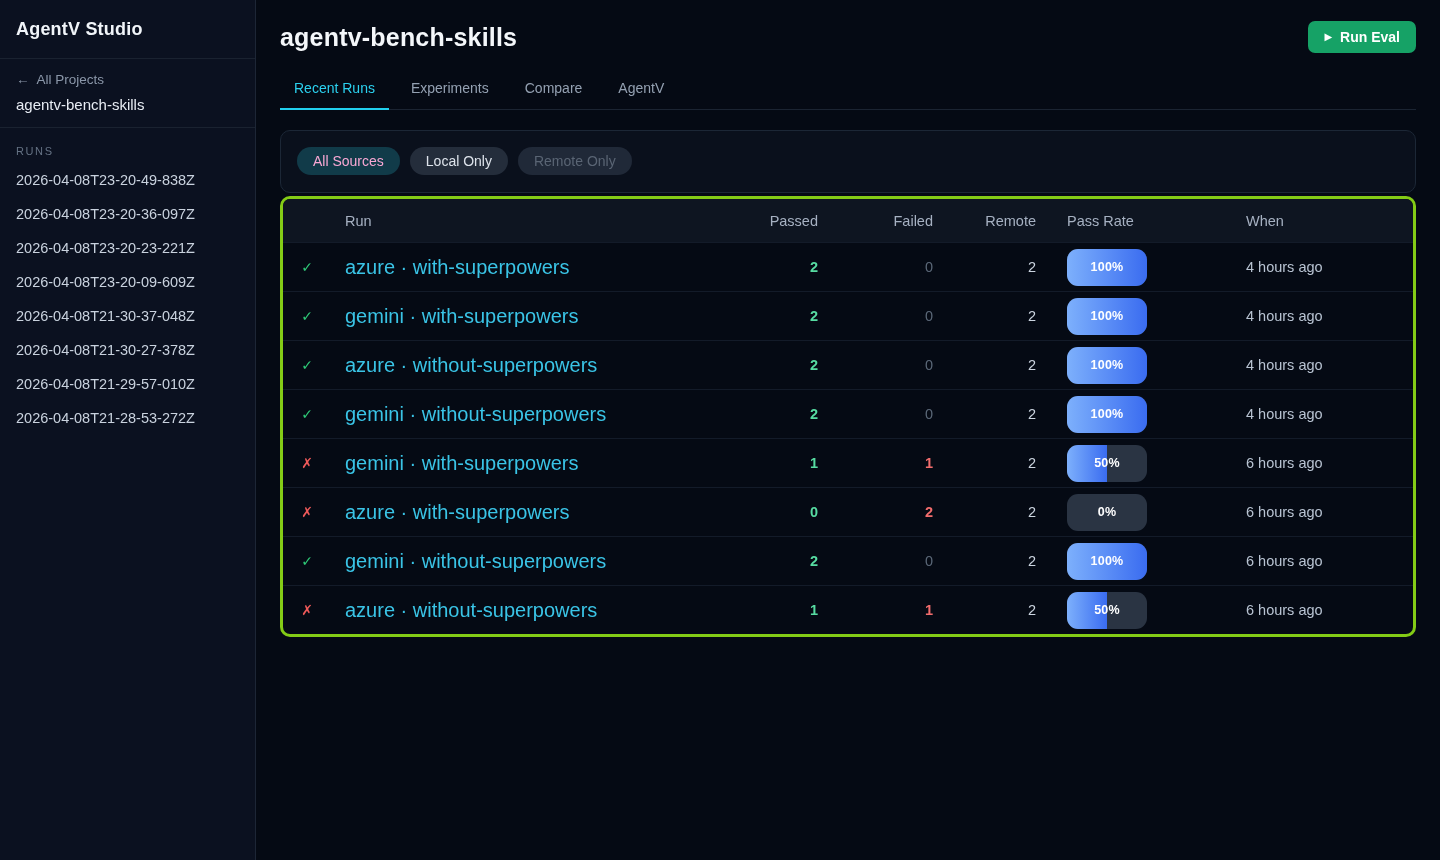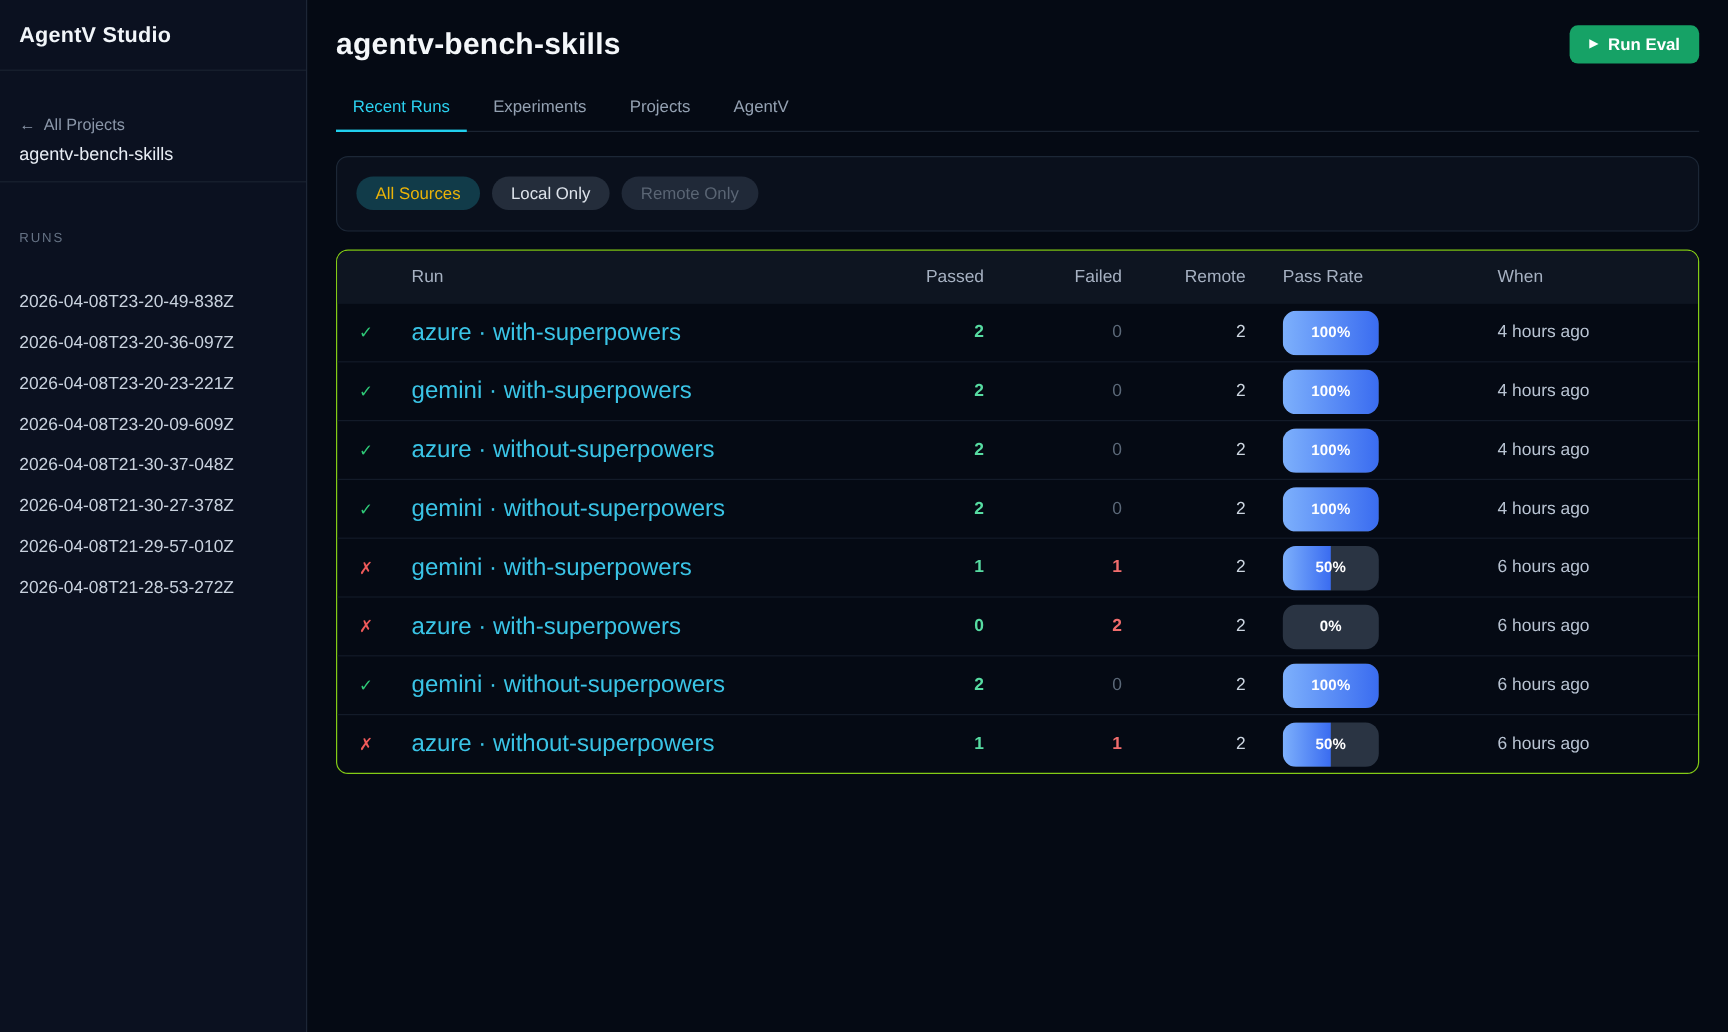--- a/index.html
+++ b/index.html
@@ -10,21 +10,21 @@
     font-family:"Liberation Sans","DejaVu Sans",sans-serif;
     display:flex;
     overflow:hidden;
   }
 
   
   .sidebar {
     width:256px; min-width:256px; height:100%;
     background:#0b1120;
     border-right:1px solid #1d2636;
-    display:flex; flex-direction:column;gap:24px;
+    display:flex; flex-direction:column;
   }
   .sidebar-header { padding:19px 16px 18px; border-bottom:1px solid #1a2230; }
   .app-title { font-size:18px; font-weight:bold; color:#f1f5f9; letter-spacing:.2px; }
   .sidebar-project { padding:13px 16px 14px; border-bottom:1px solid #1a2230; }
   .back-link { display:flex; align-items:center; gap:7px; color:#8b97a9; font-size:13.5px; cursor:pointer; }
   .project-name { margin-top:9px; font-size:15px; color:#e8edf4; }
   .runs-label { padding:17px 16px 6px; font-size:11px; letter-spacing:1.6px; color:#657284; }
   .run-item { padding:8px 16px; font-size:14.5px; line-height:18px; color:#c9d2de; cursor:pointer; white-space:nowrap; }
 
   
@@ -44,32 +44,32 @@
   .tab { padding:0 14px 13px; font-size:14px; color:#94a1b2; cursor:pointer; }
   .tab.active { color:#2bd1ef; border-bottom:2px solid #21d0ee; margin-bottom:-1px; padding-bottom:11px; }
 
   
   .filter-panel {
     margin-top:20px; border:1px solid #1c2736; border-radius:10px;
     background:#0a101c; padding:16px 16px 17px;
   }
   .chips { display:flex; gap:10px; }
   .chip { border-radius:999px; padding:6px 16px; font-size:14px; cursor:pointer; border:none; font-family:inherit; }
-  .chip.active  { background:#113b49; color:#eab308;text-align:center; }
+  .chip.active  { background:#113b49; color:#f9a8d4;text-align:center; }
   .chip.default { background:#242d3b; color:#dde3eb; }
   .chip.disabled{ background:#202938; color:#5a6574; cursor:default; }
   .note { margin-top:15px; font-size:14.5px; color:#8c99aa; }
   .note code {
     font-family:"DejaVu Sans Mono","Liberation Mono",monospace;
     font-size:13px; background:#242d3b; color:#a9b4c2;
     padding:2px 7px; border-radius:4px; margin:0 4px;
   }
 
   
-  .runs-table { margin-top:15px; border:1px solid #84cc16; border-radius:10px; overflow:hidden; }
+  .runs-table { margin-top:3px; border:3px solid #84cc16; border-radius:10px; overflow:hidden; }
   .thead, .trow {
     display:grid;
     grid-template-columns:48px 1fr 120px 115px 103px 195px 167px;
     align-items:center;
   }
   .thead { background:#0e1521; height:43px; color:#a6b1c2; font-size:14.5px; }
   .trow { height:49px; border-top:1px solid #131b29; }
   .c-run  { padding-left:14px; }
   .c-num  { text-align:right; padding-right:15px; font-size:14.5px; }
   .c-rate { padding-left:16px; }
@@ -123,21 +123,21 @@
     <h1 class="page-title">agentv-bench-skills</h1>
     <button class="run-eval-btn">
       <span class="play-icon">▶</span>
       <span>Run Eval</span>
     </button>
   </div>
 
   <div class="tabs">
     <div class="tab active">Recent Runs</div>
     <div class="tab">Experiments</div>
-    <div class="tab">Projects</div>
+    <div class="tab">Compare</div>
     <div class="tab">AgentV</div>
   </div>
 
   <div class="filter-panel">
     <div class="chips">
       <button class="chip active">All Sources</button>
       <button class="chip default">Local Only</button>
       <button class="chip disabled">Remote Only</button>
     </div>
   </div>

